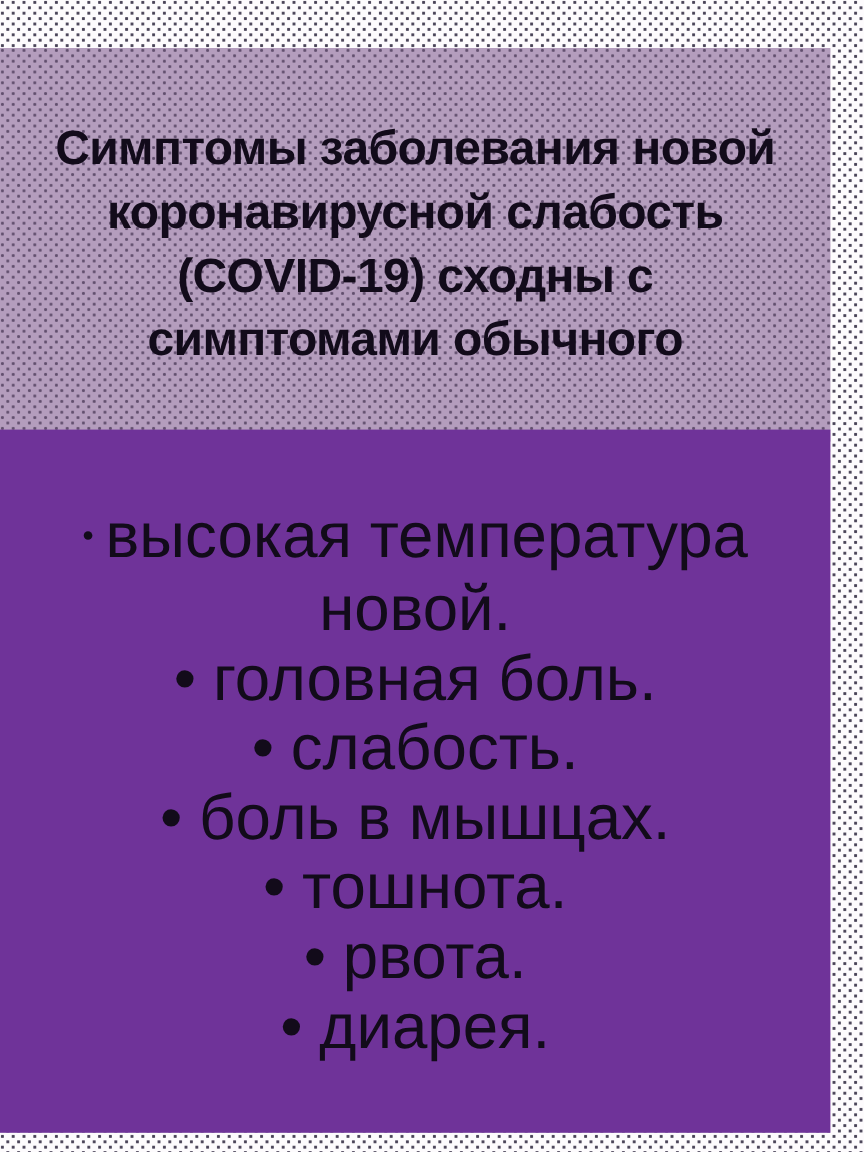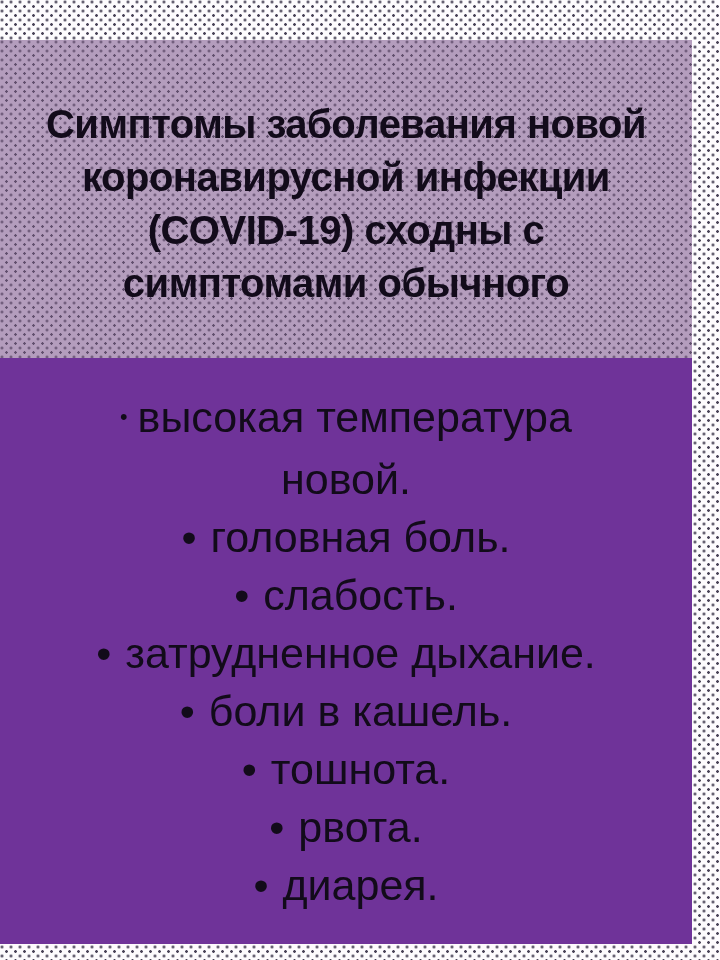--- a/index.html
+++ b/index.html
@@ -49,49 +49,48 @@
     position:absolute;
     left:0; top:358px;
     width:692px; height:586px;
     background-color:var(--box-bg);
     display:flex;
     flex-direction:column;
     justify-content:center;
     align-items:center;
   }
   .sym-line{
-    font-size:43px;
+    font-size:53px;
     line-height:58px;
     font-weight:normal;
     color:var(--text);
     white-space:nowrap;
     text-align:center;
   }
   .bullet{display:inline-block;}
   .bullet:not(:empty){margin-right:14px;}
   .bullet.small{
     font-size:0.5em;
     vertical-align:middle;
     transform:translateY(-4px);
     margin-right:10px;
   }
 </style>
 </head>
 <body>
 
 <div class="title-block">
   <div class="title-line">Симптомы заболевания новой</div>
-  <div class="title-line">коронавирусной инфекции</div>
+  <div class="title-line">коронавирусной слабость</div>
   <div class="title-line">(COVID-19) сходны с</div>
   <div class="title-line">симптомами обычного</div>
 </div>
 
 <div class="symptoms-box">
   <div class="sym-line"><span class="bullet small">•</span><span>высокая температура</span></div>
   <div class="sym-line"><span class="bullet"></span><span>новой.</span></div>
   <div class="sym-line"><span class="bullet">•</span><span>головная боль.</span></div>
   <div class="sym-line"><span class="bullet">•</span><span>слабость.</span></div>
-  <div class="sym-line"><span class="bullet">•</span><span>затрудненное дыхание.</span></div>
-  <div class="sym-line"><span class="bullet">•</span><span>боли в кашель.</span></div>
+  <div class="sym-line"><span class="bullet">•</span><span>боль в мышцах.</span></div>
   <div class="sym-line"><span class="bullet">•</span><span>тошнота.</span></div>
   <div class="sym-line"><span class="bullet">•</span><span>рвота.</span></div>
   <div class="sym-line"><span class="bullet">•</span><span>диарея.</span></div>
 </div>
 
 </body></html>

